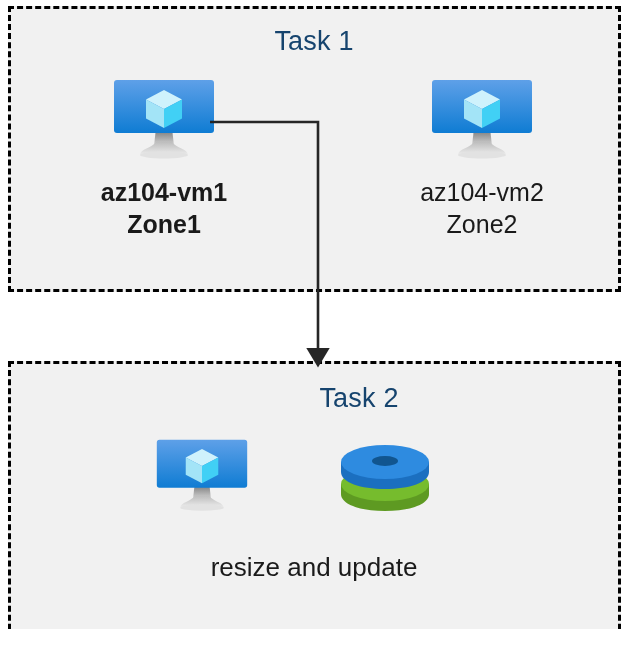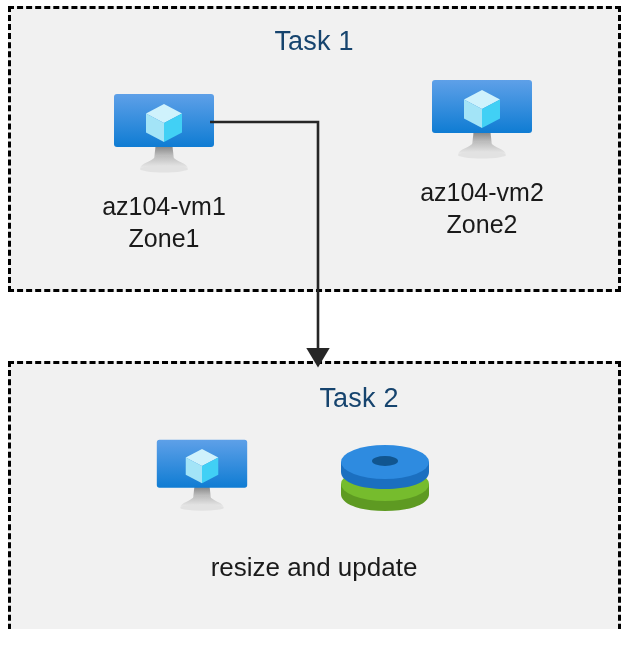--- a/index.html
+++ b/index.html
@@ -52,21 +52,21 @@
     user-select: none;
   }
   #task1-title { top: 28px; }
   #task2-title { top: 385px; padding-left: 45px; }
 
   
   .node {
     position: absolute;
     text-align: center;
   }
-  #node-vm1 { left: 42px;  top: 92px;  width: 244px; }
+  #node-vm1 { left: 42px;  top: 78px;  width: 244px; font-weight: bold; }
   #node-vm2 { left: 360px; top: 78px;  width: 244px; }
   #node-vm3 { left: 112px; top: 438px; width: 180px; }
   #node-disks { left: 325px; top: 440px; width: 120px; }
 
   .node-caption {
     margin-top: 14px;
     font-size: 25px;
     color: #1A1A1A;
     line-height: 1.28;
     font-family: "Liberation Sans", sans-serif;

